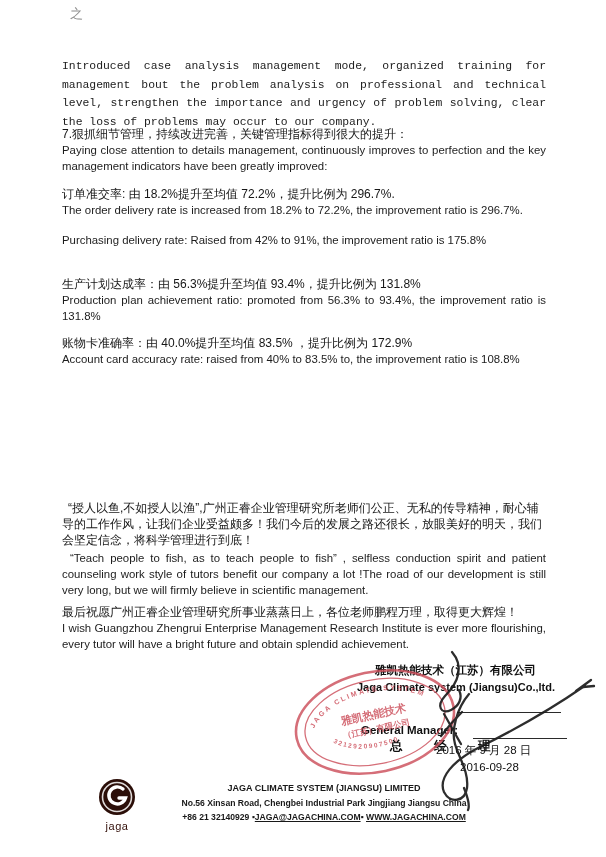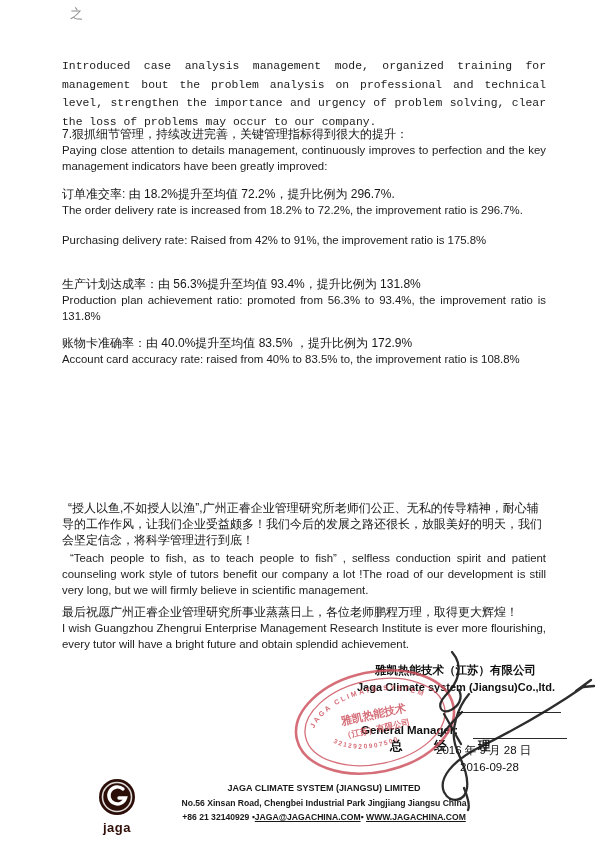--- a/index.html
+++ b/index.html
@@ -24,21 +24,21 @@
   .rule { position:absolute; border-bottom:1.6px solid #2a2a2a; height:0; }
   .date-txt { font-size:11.5px; font-weight:500; color:#101010; }
   .seal-svg { position:absolute; left:278px; top:638px; pointer-events:none; }
   .footer-text {
     position:absolute; left:140px; top:781px; width:300px;
     text-align:center; font-weight:bold; color:#181818;
     font-size:8.6px; line-height:14.6px;margin-left:34px;
   }
   .footer-text .u { text-decoration:underline; }
   .logo-wrap { position:absolute; left:94px; top:777px; width:46px; text-align:center; }
-  .logo-word { font-size:13px; font-weight:bold; color:#33100a; letter-spacing:.5px; margin-top:-1px; }
+  .logo-word { font-size:11px; font-weight:normal; color:#33100a; letter-spacing:.5px; margin-top:-1px; }
 </style>
 </head>
 <body>
 
 <div class="page">
 
   <div class="corner-mark">之</div>
 
   <div class="blk" style="top:57px">
     <p class="en intro">Introduced case analysis management mode, organized training for management bout the problem analysis on professional and technical level, strengthen the importance and urgency of problem solving, clear the loss of problems may occur to our company.</p>

